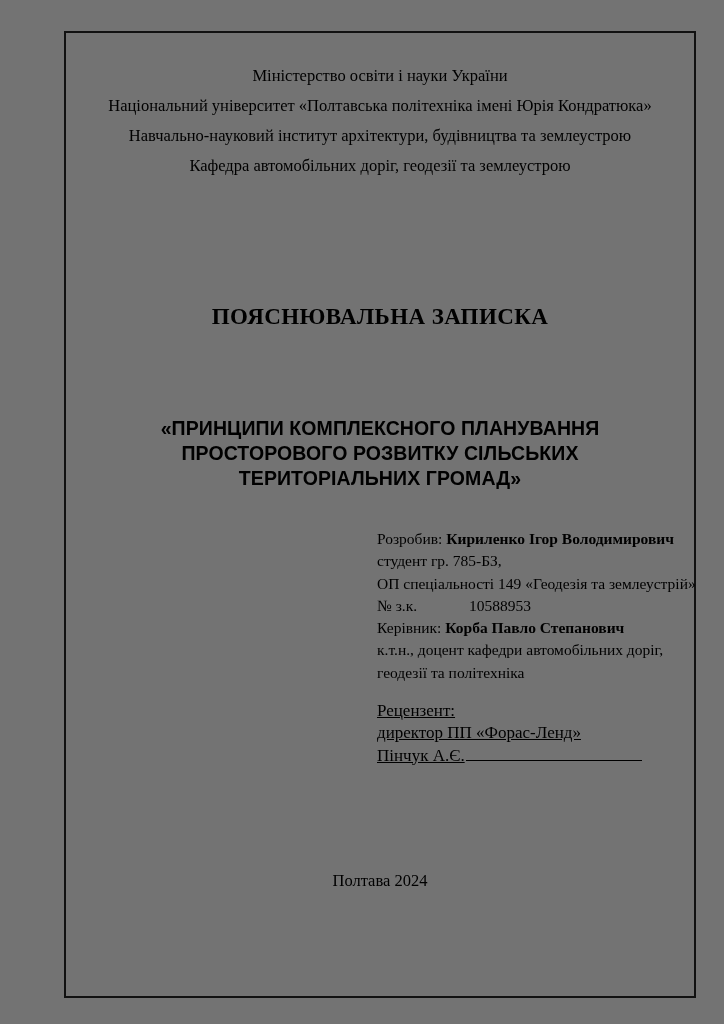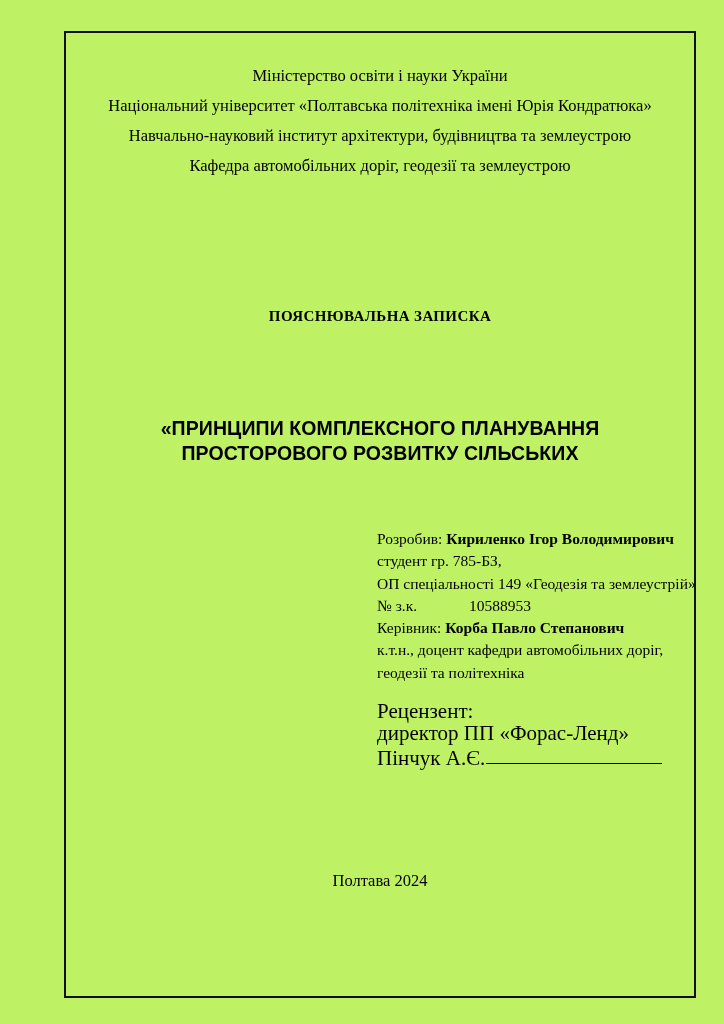--- a/index.html
+++ b/index.html
@@ -5,21 +5,21 @@
   html, body {
     margin: 0;
     padding: 0;
     background: #ffffff;
   }
 
   .page {
     position: relative;
     width: 724px;
     height: 1024px;
-    background: #bef264;
+    background: #737373;
     font-family: "Liberation Serif", "DejaVu Serif", serif;
     color: #000000;
     overflow: hidden;
   }
 
   
   .page-frame {
     position: absolute;
     left: 64px;
     top: 31px;
@@ -55,21 +55,21 @@
 
   
   .doc-type {
     position: absolute;
     left: 0;
     top: 272px;
     width: 100%;
     text-align: center;
   }
   .doc-type .dt-main {
-    font-size: 15px;
+    font-size: 23px;
     font-weight: bold;
     letter-spacing: 0.4px;
     line-height: 27px;
   }
   .doc-type .dt-sub {
     font-size: 17px;
     font-weight: bold;
     line-height: 21px;
   }
   .doc-type .dt-topic {
@@ -116,23 +116,24 @@
 
   
   .reviewer {
     position: absolute;
     left: 313px;
     top: 669px;
     width: 310px;
     text-align: left;
   }
   .reviewer .row {
-    font-size: 21px;
+    font-size: 17px;
     line-height: 22.3px;
     white-space: nowrap;
+    text-decoration: underline;
   }
   .sign-line {
     display: inline-block;
     width: 176px;
     border-bottom: 1px solid #000000;
     vertical-align: baseline;
     margin-left: 1px;
     height: 0.9em;
   }
 
@@ -162,20 +163,21 @@
       <div class="line">Кафедра автомобільних доріг, геодезії та землеустрою</div>
     </div>
 
     <div class="doc-type">
       <div class="dt-main">ПОЯСНЮВАЛЬНА ЗАПИСКА</div>
     </div>
 
     <div class="thesis-title">
       <div>«ПРИНЦИПИ КОМПЛЕКСНОГО ПЛАНУВАННЯ</div>
       <div>ПРОСТОРОВОГО РОЗВИТКУ СІЛЬСЬКИХ</div>
+      <div>ТЕРИТОРІАЛЬНИХ ГРОМАД»</div>
     </div>
 
     <div class="authors">
       <div class="row">
         <span>Розробив:</span>
         <b>Кириленко Ігор Володимирович</b>
       </div>
       <div class="row">студент гр. 785-БЗ,</div>
       <div class="row">ОП спеціальності 149 «Геодезія та землеустрій»</div>
       <div class="row">

